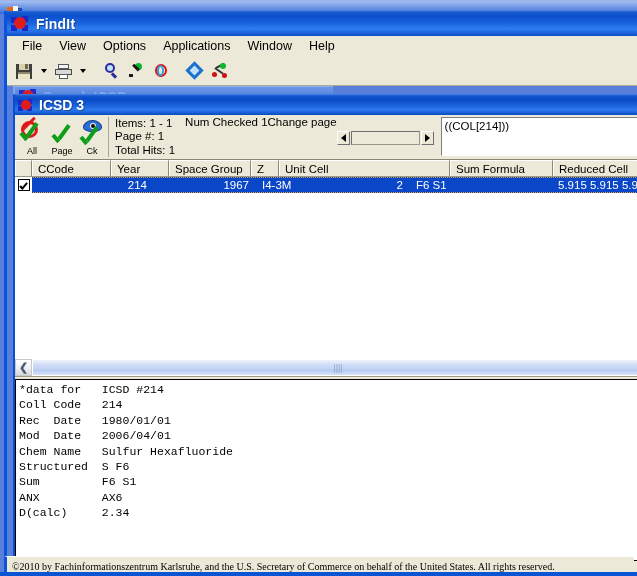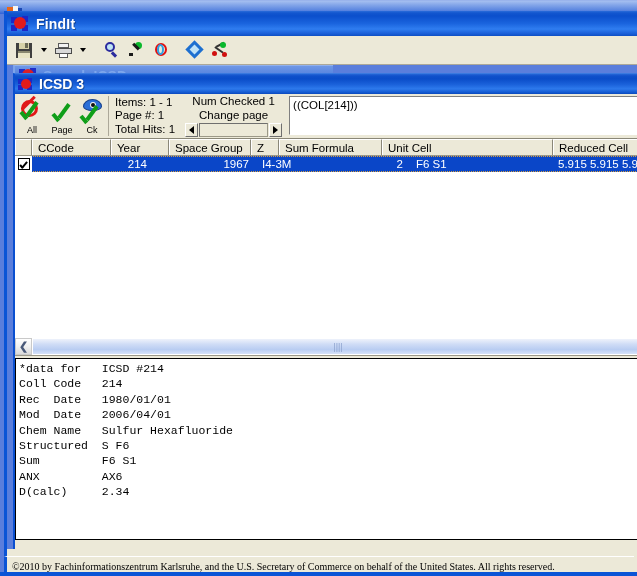--- a/index.html
+++ b/index.html
@@ -277,21 +277,21 @@
 
   .ctrl-sep { width: 1px; background:#aca899; margin: 1px 3px 1px 1px; }
 
   .info-block {
     display:flex; flex-direction:column; justify-content:center;
     font-size: 11.5px; color:#000; line-height: 13.5px;
     padding-left: 3px; padding-right:6px;
     white-space: nowrap;
   }
   .pager {
-    display:flex; flex-direction:column; align-items:center; justify-content:center;
+    display:flex; flex-direction:row; justify-content:center;
     padding: 0 4px;
   }
   .pager .pg-top { font-size:11.5px; line-height:13.5px; white-space:nowrap; }
   .pager .pg-mid { font-size:11.5px; line-height:13.5px; white-space:nowrap; }
   .pager .pg-row { display:flex; align-items:center; margin-top:1px; }
   .sbtn {
     width:13px; height:14px;
     border:1px solid #ffffff;
     border-right-color:#6f6f6f; border-bottom-color:#6f6f6f;
     background:#ece9d8;
@@ -485,20 +485,28 @@
     <span class="app-icon">
       <i class="b1"></i>
         <i class="b2"></i>
         <i class="b3"></i>
         <i class="b4"></i>
         <i class="r"></i>
     </span>
     <span class="tb-title">FindIt</span>
   </div>
 
+  <div class="menubar">
+    <div class="mi">File</div>
+    <div class="mi">View</div>
+    <div class="mi">Options</div>
+    <div class="mi">Applications</div>
+    <div class="mi">Window</div>
+    <div class="mi">Help</div>
+  </div>
 
   <div class="toolbar">
     <div class="tbtn">
       <span class="ic-save">
         <i class="sv1"></i>
           <i class="sv2"></i>
           <i class="sv3"></i>
           <i class="sv4"></i>
       </span>
     </div>
@@ -646,22 +654,22 @@
       </div>
 
       <div class="grid-wrap">
 
         <div class="grid-head">
           <div class="gh-cell gh-corner"></div>
           <div class="gh-cell c-ccode">CCode</div>
           <div class="gh-cell c-year">Year</div>
           <div class="gh-cell c-sg">Space Group</div>
           <div class="gh-cell c-z">Z</div>
+          <div class="gh-cell c-uc">Unit Cell</div>
           <div class="gh-cell c-sum">Sum Formula</div>
-          <div class="gh-cell c-uc">Unit Cell</div>
           <div class="gh-cell c-rc">Reduced Cell</div>
         </div>
 
         <div class="grid-row">
           <div class="gr-check">
             <span class="cbox">
               <i class="tick-a"></i>
                 <i class="tick-b"></i>
             </span>
           </div>

